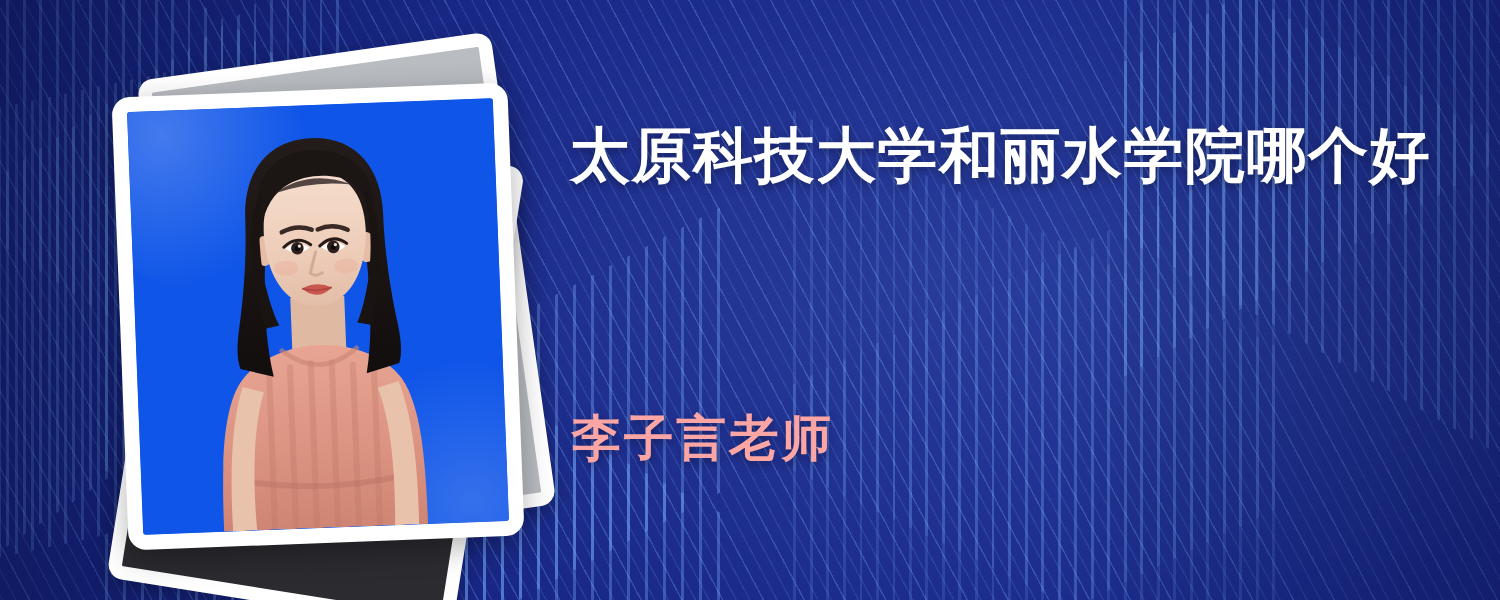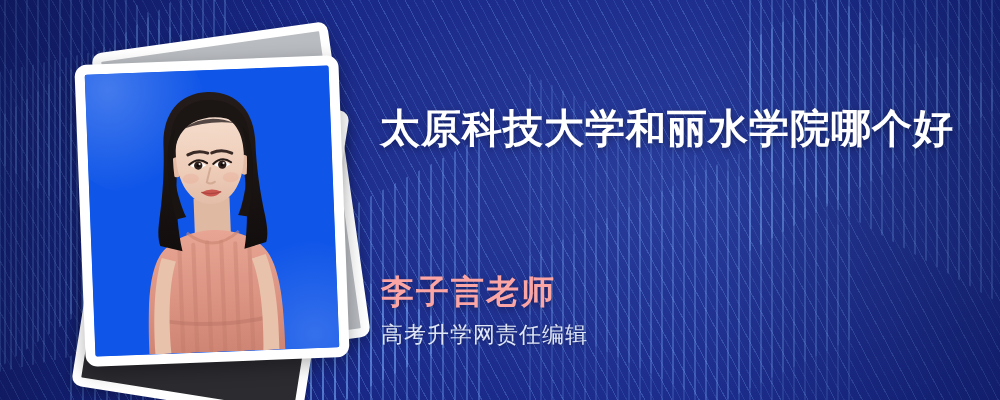--- a/index.html
+++ b/index.html
@@ -174,21 +174,21 @@
   }
   .photo-sheen2 {
     position:absolute; right:-40px; bottom:-50px; width:160px; height:160px;
     background: radial-gradient(ellipse at 60% 60%, rgba(255,255,255,.16) 0%, rgba(255,255,255,0) 70%);
     border-radius:50%;
   }
 
   
   .headline {
     position:absolute;
-    left:380px; top:104px;
+    left:380px; top:80px;
     width:600px;
     color:#ffffff;
     font-size:40px;
     font-weight:bold;
     letter-spacing:1px;
     line-height:1.2;
     text-shadow: 0 2px 6px rgba(0,0,0,.35);
   }
   .author {
     position:absolute;
@@ -354,15 +354,14 @@
           </g>
         </svg>
       </div>
     </div>
   </div>
 
   <div class="headline">太原科技大学和丽水学院哪个好</div>
 
   <div class="author">李子言老师</div>
 
-  <div class="byline">高考升学网责任编辑</div>
 
 </div>
 
 </body></html>

